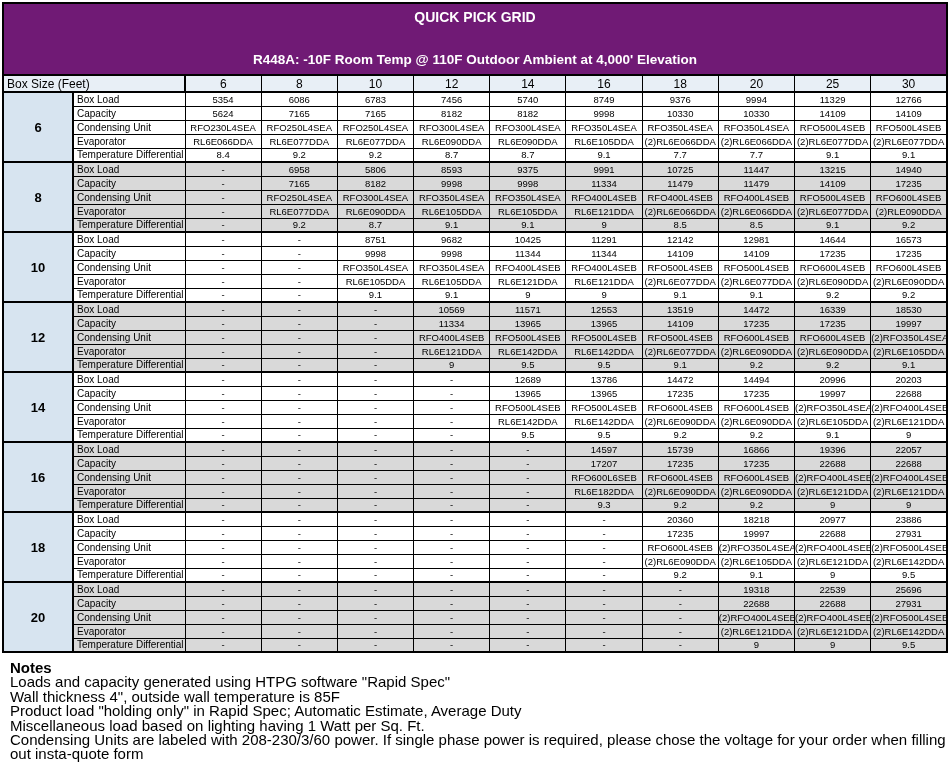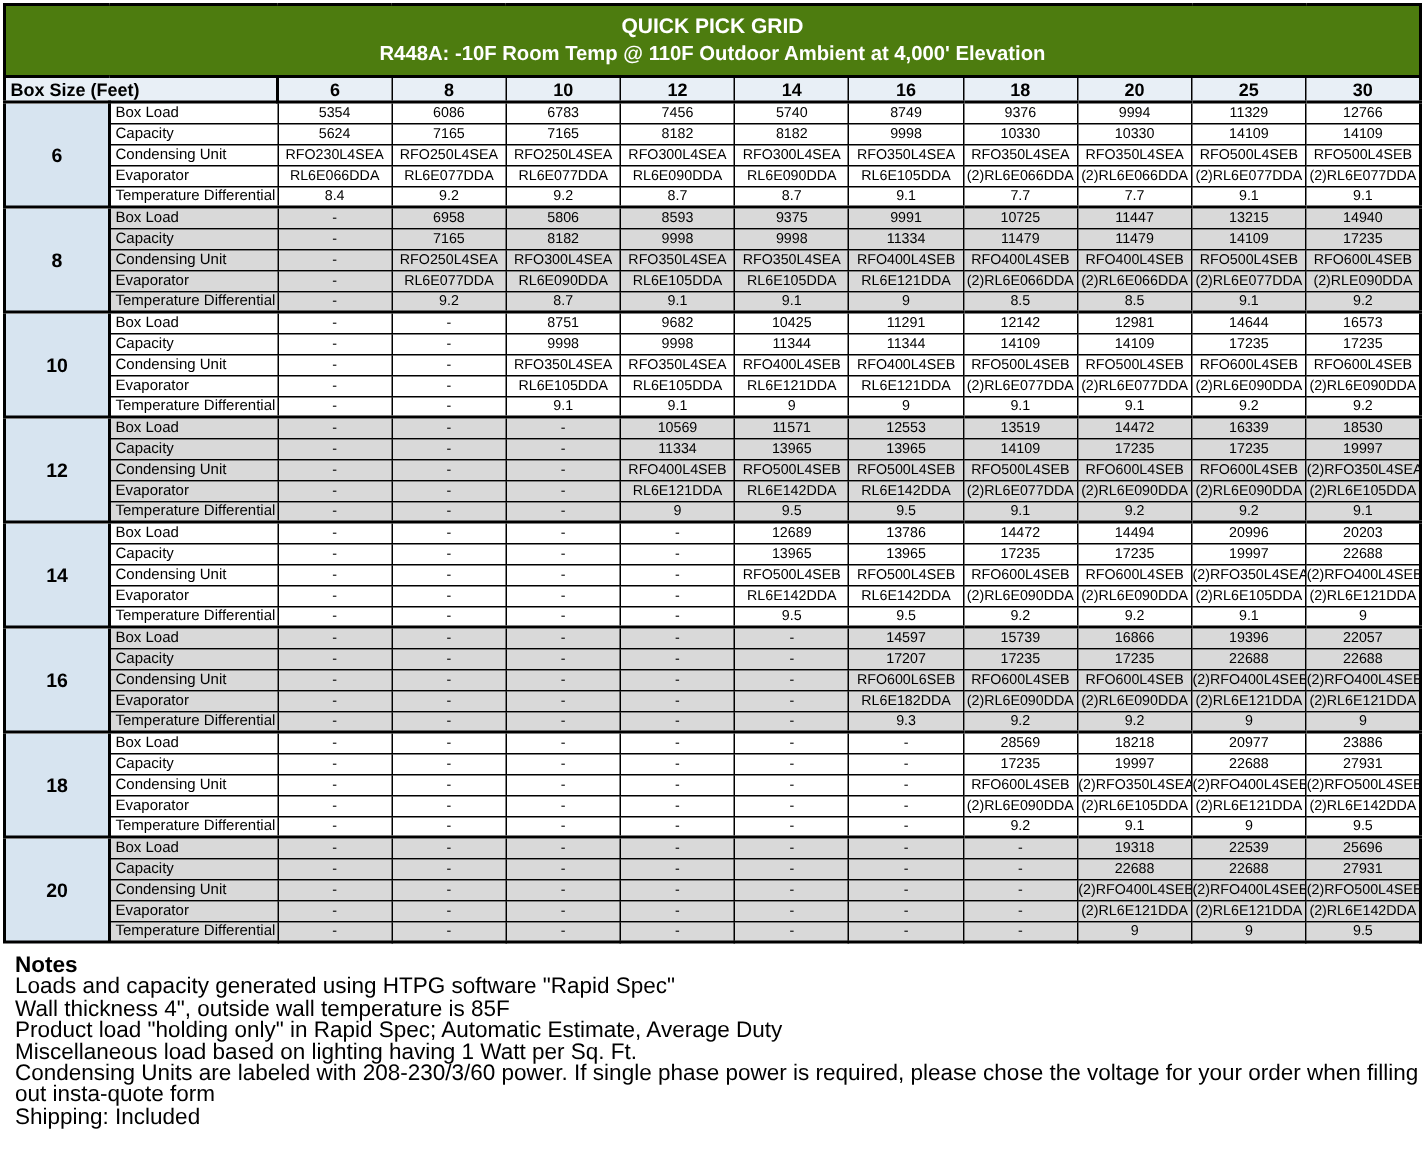--- a/index.html
+++ b/index.html
@@ -17,37 +17,37 @@
     border-collapse: collapse;
     width: 946px;
     table-layout: fixed;
     border: 2.5px solid #000;
   }
   col.size-col  { width: 70px; }
   col.label-col { width: 112px; }
 
   
   th.title-cell {
-    background: #4d7c0f;
+    background: #701a75;
     color: #ffffff;
     text-align: center;
     border: 2.5px solid #000;
     padding: 4px 0 5px 0;
   }
   .title-line    { font-size: 14px; font-weight: bold; line-height: 19px; }
-  .subtitle-line { font-size: 13.5px; font-weight: bold; line-height: 18px; }
+  .subtitle-line { font-size: 13.5px; font-weight: bold; line-height: 18px; margin-top: 24px; }
 
   
   tr.col-header th {
     background: #E8EFF6;
     border: 1px solid #000;
     border-top: 2.5px solid #000;
     border-bottom: 2.5px solid #000;
     font-size: 12px;
-    font-weight: bold;
+    font-weight: normal;
     height: 17px;
     padding: 0;
     text-align: center;
   }
   th.corner-cell {
     text-align: left !important;
     padding-left: 3px !important;
     border-right: 2px solid #000 !important;
     font-size: 12px;
   }
@@ -528,21 +528,21 @@
         </tr>
         <tr class=" section-start">
           <td rowspan="5" class="size-cell">18</td>
           <td class="label-cell">Box Load</td>
           <td>-</td>
           <td>-</td>
           <td>-</td>
           <td>-</td>
           <td>-</td>
           <td>-</td>
-          <td>28569</td>
+          <td>20360</td>
           <td>18218</td>
           <td>20977</td>
           <td>23886</td>
         </tr>
         <tr class="">
           <td class="label-cell">Capacity</td>
           <td>-</td>
           <td>-</td>
           <td>-</td>
           <td>-</td>
@@ -663,17 +663,16 @@
 
   <div class="notes">
     <div class="notes-title">Notes</div>
     <div id="notes-list">
 
     <div class="note-line">Loads and capacity generated using HTPG software "Rapid Spec"</div>
         <div class="note-line">Wall thickness 4", outside wall temperature is 85F</div>
         <div class="note-line">Product load "holding only" in Rapid Spec; Automatic Estimate, Average Duty</div>
         <div class="note-line">Miscellaneous load based on lighting having 1 Watt per Sq. Ft.</div>
         <div class="note-line">Condensing Units are labeled with 208-230/3/60 power. If single phase power is required, please chose the voltage for your order when filling out insta-quote form</div>
-        <div class="note-line">Shipping: Included</div>
       </div>
   </div>
 
 </div>
 
 </body></html>

